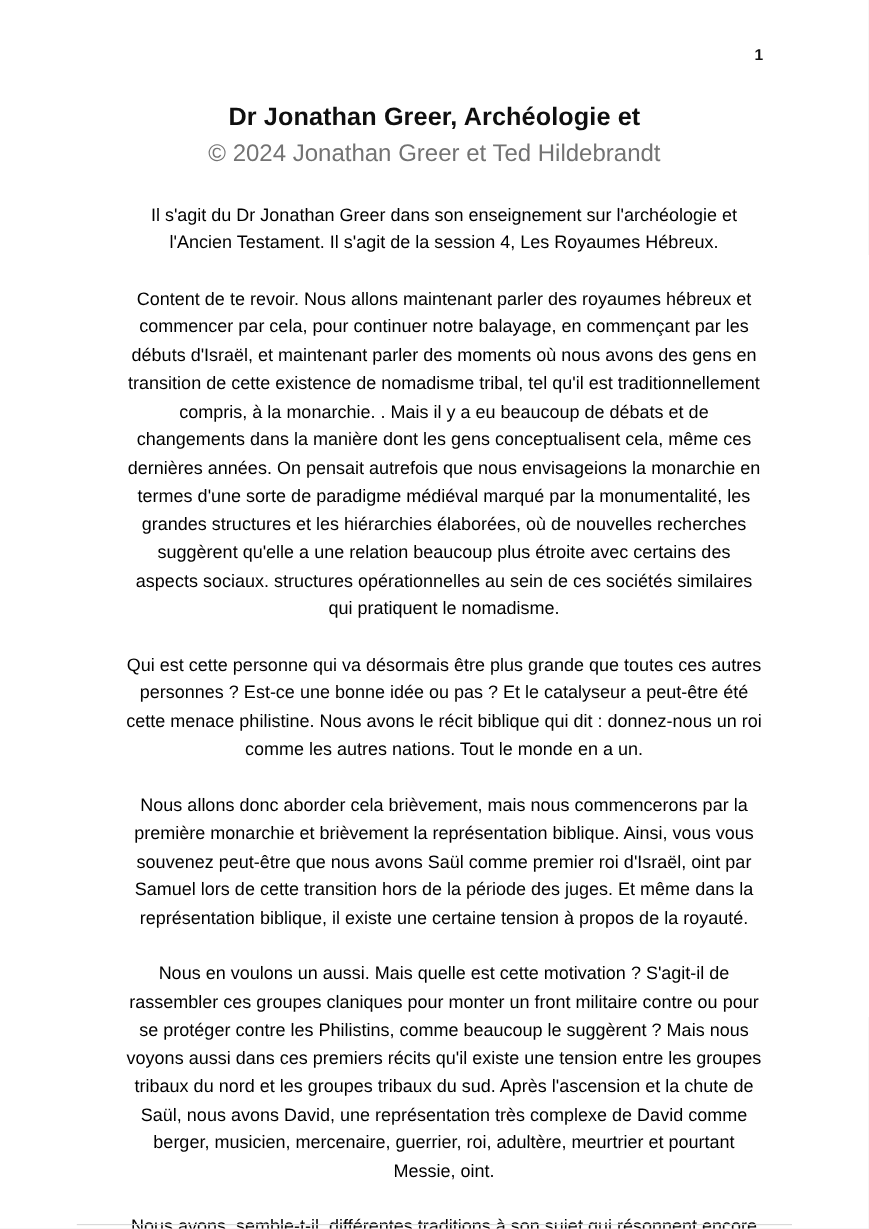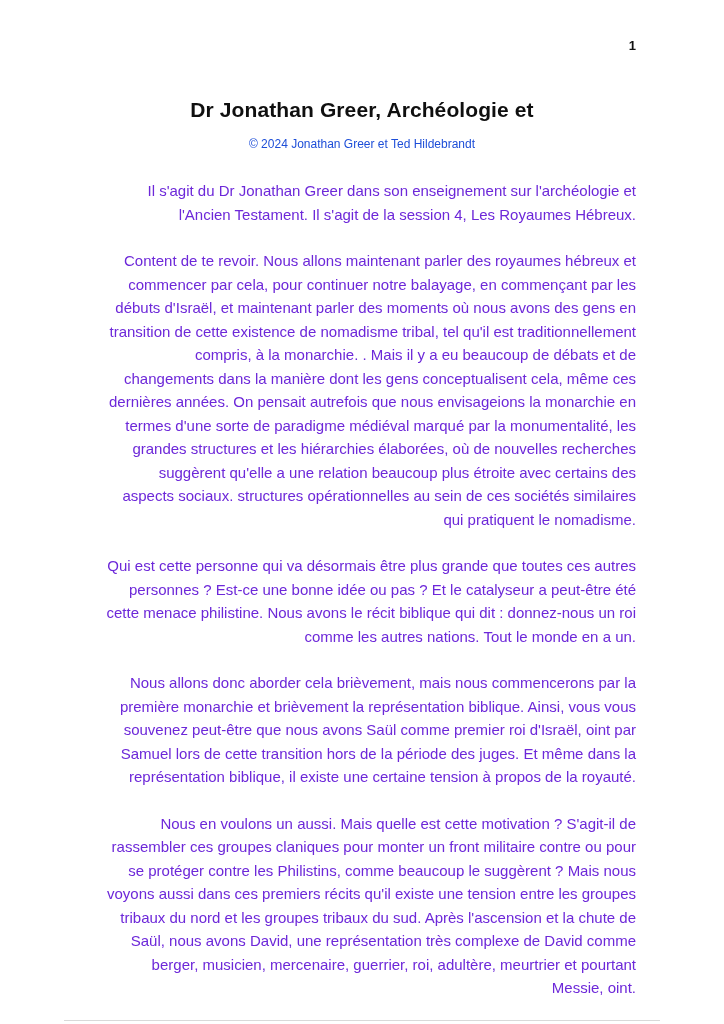--- a/index.html
+++ b/index.html
@@ -26,44 +26,44 @@
     font-weight: bold;
     color: #111;
   }
   .content {
     position: absolute;
     top: 84px;
     left: 88px;
     width: 548px;
   }
   .doc-title {
-    margin: 12px;
+    margin: 0;
     text-align: center;
     font-size: 21px;
     font-weight: bold;
     line-height: 1.32;
     color: #0f0f0f;
     letter-spacing: 0.1px;
   }
   .copyright {
-    margin-top: 13px;
+    margin-top: 3px;
     text-align: center;
-    font-size: 12px;
+    font-size: 20px;
     line-height: 1.3;
-    color: #1d4ed8;
+    color: #737373;
   }
   .body-text {
     margin-top: 27px;
   }
   .body-text p {
     margin: 0 0 23px 16px;
     font-size: 15px;
     line-height: 23.5px;
-    text-align: right;
-    color: #6d28d9;
+    text-align: center;
+    color: #000000;
   }
   .page-edge-divider {
     position: absolute;
     bottom: 3px;
     left: 64px;
     right: 64px;
     height: 1px;
     background: #d9d9d9;
   }
 </style>

